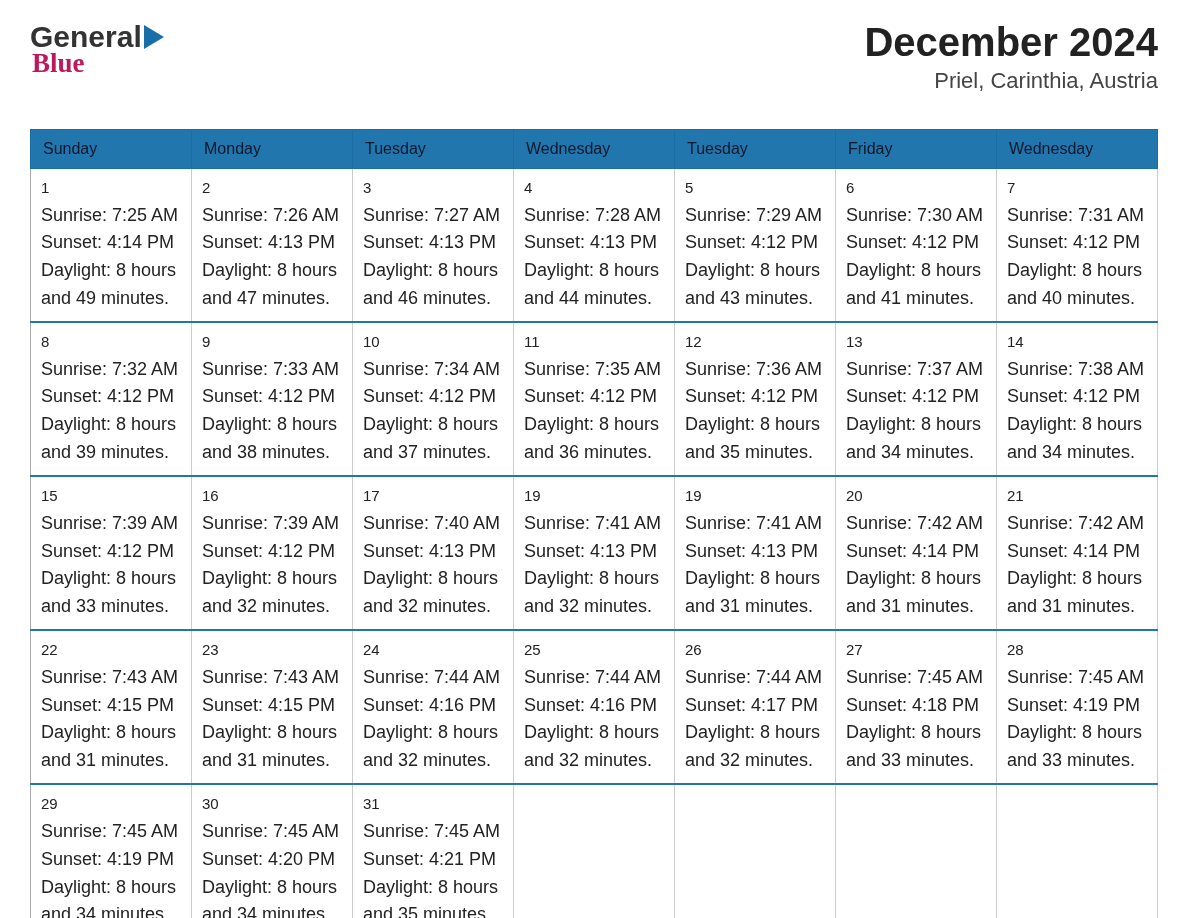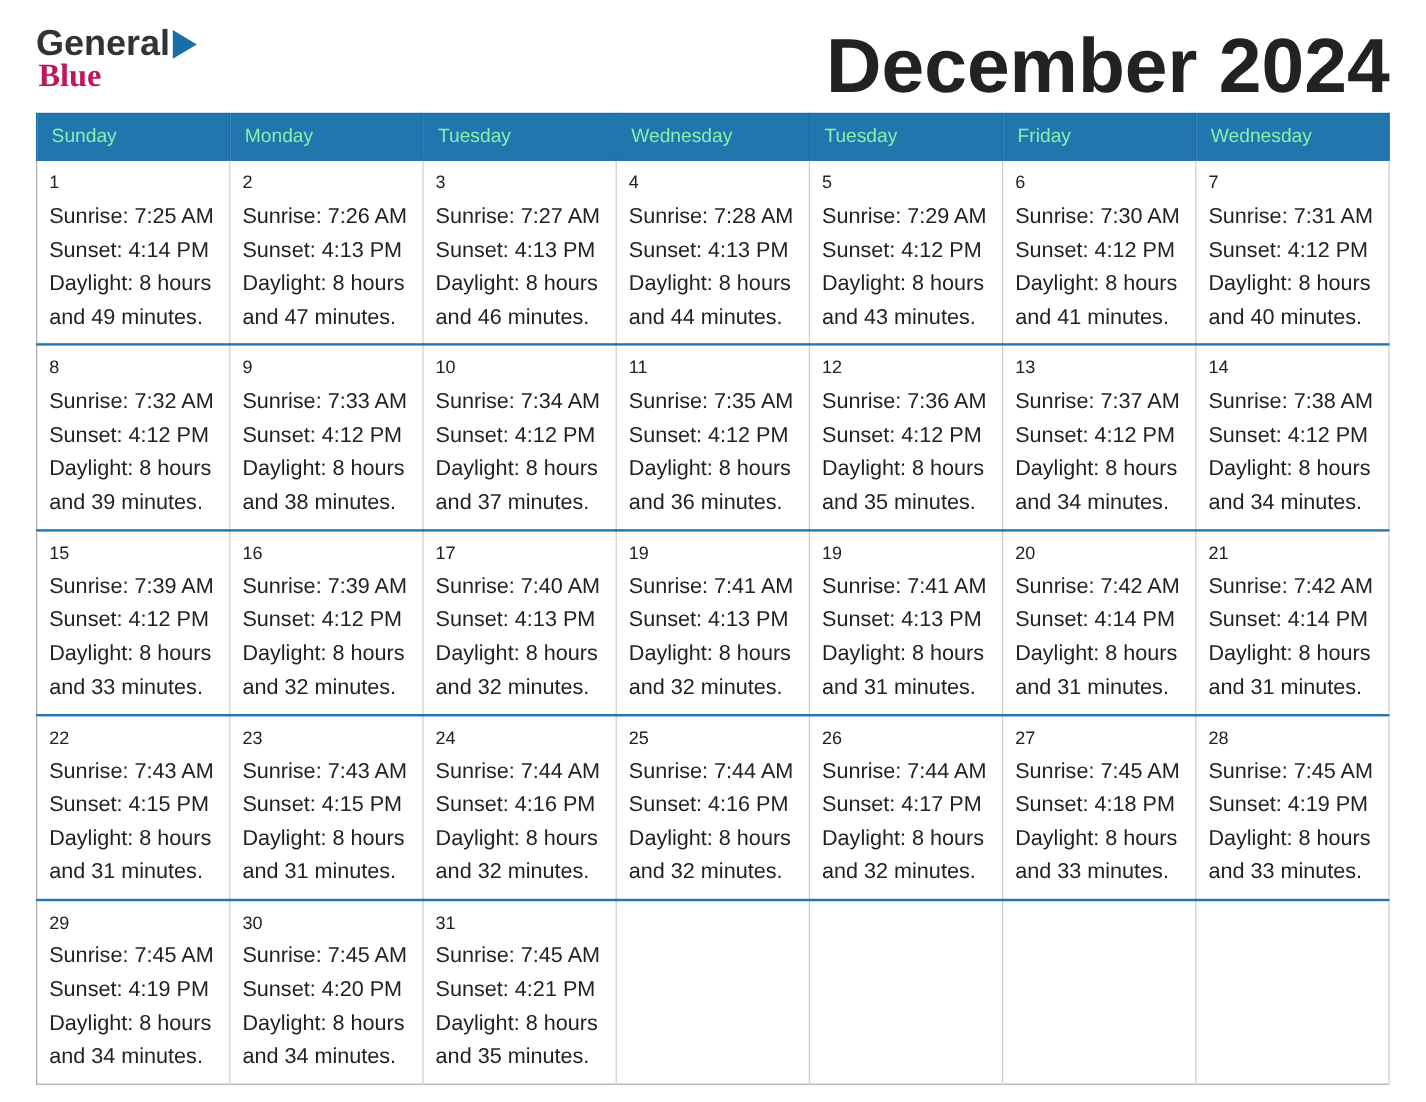--- a/index.html
+++ b/index.html
@@ -7,53 +7,53 @@
       font-family: Arial, sans-serif;
       background: #fff;
       width: 1188px;
       min-height: 918px;
       padding: 20px 30px;
     }
     .header {
       display: flex;
       justify-content: space-between;
       align-items: flex-start;
-      margin-bottom: 4px;
+      margin-bottom: 35px;
     }
     .logo {
       display: flex;
       flex-direction: column;
       align-items: flex-start;
     }
     .logo-top {
       display: flex;
       align-items: center;
     }
     .title-section {
       text-align: right;
     }
     .month-title {
-      font-size: 64px;
+      font-size: 40px;
       font-weight: bold;
       color: #222;
       line-height: 1.1;
     }
     .location {
       font-size: 22px;
       color: #444;
       margin-top: 4px;
     }
     .calendar-table {
       width: 100%;
       border-collapse: collapse;
       border: 1px solid #aaa;
     }
     .calendar-table th {
       background-color: #2176ae;
-      color: #86efac;
+      color: #0f172a;
       font-size: 16px;
       font-weight: normal;
       padding: 10px 12px;
       text-align: left;
       border: 1px solid #1a6ea8;
     }
     .calendar-table td {
       vertical-align: top;
       padding: 8px 10px;
       font-size: 13.5px;
@@ -114,20 +114,21 @@
 <div class="header">
   <div class="logo">
     <div class="logo-top">
       <span class="logo-text-general">General</span>
       <span class="logo-icon"></span>
     </div>
     <span class="logo-line2">Blue</span>
   </div>
   <div class="title-section">
     <div class="month-title">December 2024</div>
+    <div class="location">Priel, Carinthia, Austria</div>
   </div>
 </div>
 
 <table class="calendar-table">
   <thead>
     <tr>
     <th>Sunday</th>
         <th>Monday</th>
         <th>Tuesday</th>
         <th>Wednesday</th>

